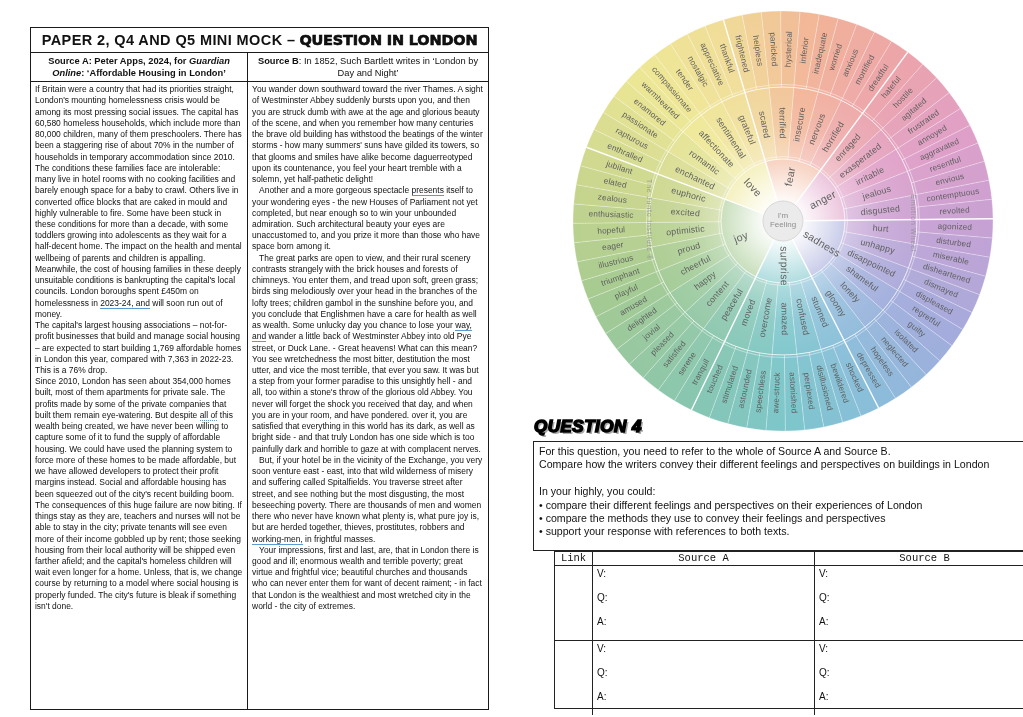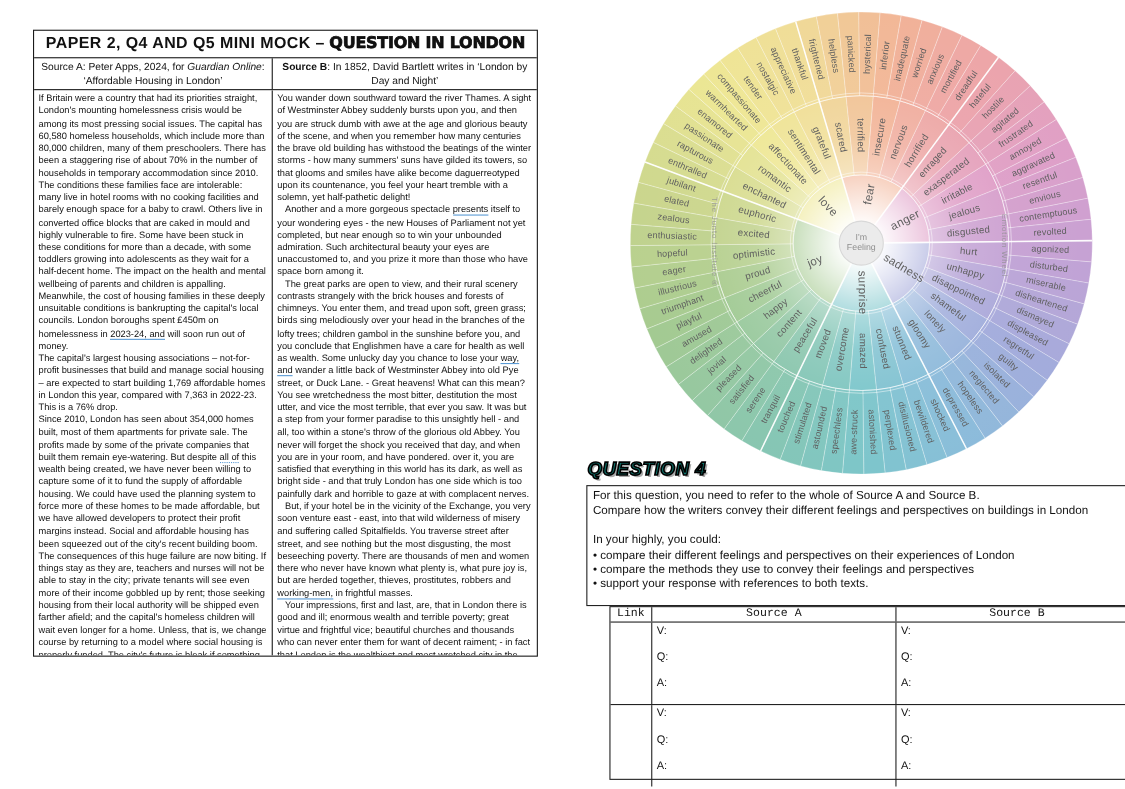--- a/index.html
+++ b/index.html
@@ -3,53 +3,53 @@
 <meta charset="utf-8">
 <style>
   html,body{margin:0;padding:0;}
   body{
     width:1023px;height:717px;position:relative;background:#ffffff;
     font-family:"Liberation Sans",sans-serif;color:#111;overflow:hidden;
   }
 
   
   #left-page{
-    position:absolute;left:30px;top:27px;width:459px;height:570px;
+    position:absolute;left:30px;top:27px;width:459px;height:683px;
     border:1.6px solid #1a1a1a;background:#fff;box-sizing:border-box;
     display:flex;flex-direction:column;
   }
   #page-title{
     height:24px;border-bottom:1.4px solid #1a1a1a;flex:0 0 auto;
     display:flex;align-items:center;justify-content:center;
     font-size:14.5px;font-weight:bold;letter-spacing:.4px;white-space:nowrap;
   }
   #page-title .display{
     font-family:"DejaVu Sans",sans-serif;margin-left:4px;
     -webkit-text-stroke:.6px #000;letter-spacing:-.2px;
   }
   .src-headers{display:flex;border-bottom:1.2px solid #1a1a1a;flex:0 0 auto;}
-  .src-header{box-sizing:border-box;text-align:center;font-size:9.3px;line-height:1.3;padding:2px 6px;font-weight:normal;}
+  .src-header{box-sizing:border-box;text-align:center;font-size:9.3px;line-height:1.3;padding:2px 6px;font-weight:bold;}
   .src-header.a{width:47.5%;border-right:1.2px solid #1a1a1a;}
   .src-header.b{width:52.5%;font-weight:normal;}
   .src-header .b-bold{font-weight:bold;}
   .src-header .ital{font-style:italic;}
   .body-cols{display:flex;flex:1 1 auto;overflow:hidden;}
   .body-col{box-sizing:border-box;padding:2px 4px 0 4px;font-size:8.45px;line-height:1.33;overflow:hidden;}
   .col-a{width:47.5%;border-right:1.2px solid #1a1a1a;}
   .col-b{width:52.5%;}
   .para{margin:0;}
   .para.indent{text-indent:7px;}
   .mark-solid{border-bottom:1.5px solid #5b9bd5;}
   .mark-dotted{border-bottom:1.5px dotted #5b9bd5;}
 
   
   #question-heading{
     position:absolute;left:534px;top:417px;
     font-size:17px;font-weight:bold;font-style:italic;letter-spacing:.5px;
-    color:#0f766e;-webkit-text-stroke:1.5px #000;text-shadow:2px 2px 0 #aaa;
+    color:#000000;-webkit-text-stroke:1.5px #000;text-shadow:2px 2px 0 #aaa;
   }
   #question-box{
     position:absolute;left:533px;top:441px;width:525px;height:110px;
     box-sizing:border-box;border:1.5px solid #222;background:#fff;
     padding:3px 5px;font-size:10.6px;line-height:13.4px;
   }
   .q-line{white-space:nowrap;}
 
   #answer-table{
     position:absolute;left:533px;top:551px;width:481px;height:158px;
@@ -80,21 +80,21 @@
 <div id="left-page">
   <div id="page-title">
     <span>PAPER 2, Q4 AND Q5 MINI MOCK – </span>
     <span class="display">QUESTION IN LONDON</span>
   </div>
   <div class="src-headers">
     <div class="src-header a">
       <span>Source A: Peter Apps, 2024, for </span><span class="ital">Guardian Online</span><span>: ‘Affordable Housing in London’</span>
     </div>
     <div class="src-header b">
-      <span class="b-bold">Source B</span><span>: In 1852, David Bartlett writes in ‘London by Day and Night’</span>
+      <span class="b-bold">Source B</span><span>: In 1852, Such Bartlett writes in ‘London by Day and Night’</span>
     </div>
   </div>
   <div class="body-cols">
     <div class="body-col col-a" id="col-a">
         <div class="para"><span>If Britain were a country that had its priorities straight, London's mounting homelessness crisis would be among its most pressing social issues. The capital has 60,580 homeless households, which include more than 80,000 children, many of them preschoolers. There has been a staggering rise of about 70% in the number of households in temporary accommodation since 2010.</span></div>
         <div class="para"><span>The conditions these families face are intolerable: many live in hotel rooms with no cooking facilities and barely enough space for a baby to crawl. Others live in converted office blocks that are caked in mould and highly vulnerable to fire. Some have been stuck in these conditions for more than a decade, with some toddlers growing into adolescents as they wait for a half-decent home. The impact on the health and mental wellbeing of parents and children is appalling. Meanwhile, the cost of housing families in these deeply unsuitable conditions is bankrupting the capital's local councils. London boroughs spent £450m on homelessness in </span><span class="mark-solid">2023-24, and</span><span> will soon run out of money.</span></div>
         <div class="para"><span>The capital's largest housing associations – not-for-profit businesses that build and manage social housing – are expected to start building 1,769 affordable homes in London this year, compared with 7,363 in 2022-23. This is a 76% drop.</span></div>
         <div class="para"><span>Since 2010, London has seen about 354,000 homes built, most of them apartments for private sale. The profits made by some of the private companies that built them remain eye-watering. But despite </span><span class="mark-dotted">all of</span><span> this wealth being created, we have never been willing to capture some of it to fund the supply of affordable housing. We could have used the planning system to force more of these homes to be made affordable, but we have allowed developers to protect their profit margins instead. Social and affordable housing has been squeezed out of the city's recent building boom.</span></div>
         <div class="para"><span>The consequences of this huge failure are now biting. If things stay as they are, teachers and nurses will not be able to stay in the city; private tenants will see even more of their income gobbled up by rent; those seeking housing from their local authority will be shipped even farther afield; and the capital's homeless children will wait even longer for a home. Unless, that is, we change course by returning to a model where social housing is properly funded. The city's future is bleak if something isn't done.</span></div>
       </div>

